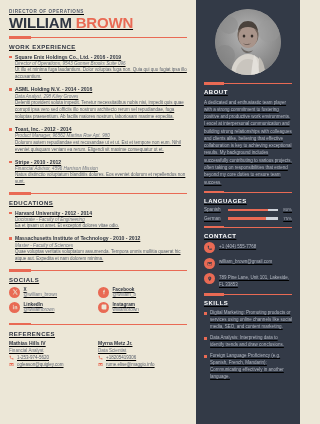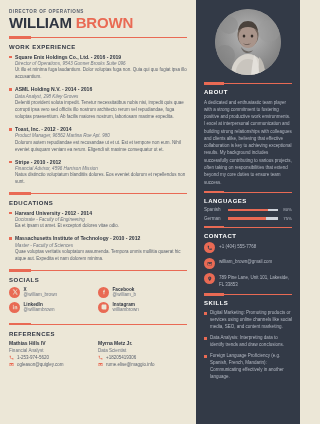--- a/index.html
+++ b/index.html
@@ -2,21 +2,21 @@
 <html><head>
 <meta charset="utf-8">
 <style>
   * { margin:0; padding:0; box-sizing:border-box; }
   html,body { width:300px; height:424px; }
   body {
     font-family:"Liberation Sans", sans-serif;
     background:#ece7d7;
     overflow:hidden;
   }
-  .page { display:flex; width:300px; height:404px; }
+  .page { display:flex; width:300px; height:404px;text-decoration:underline; }
 
   
   .left {
     width:196px; height:424px;
     background:#ece7d7;
     padding:9px 9px 0 9px;
     color:#3a3f4a;
   }
   .role {
     font-size:4.6px; letter-spacing:.55px; font-weight:bold;

